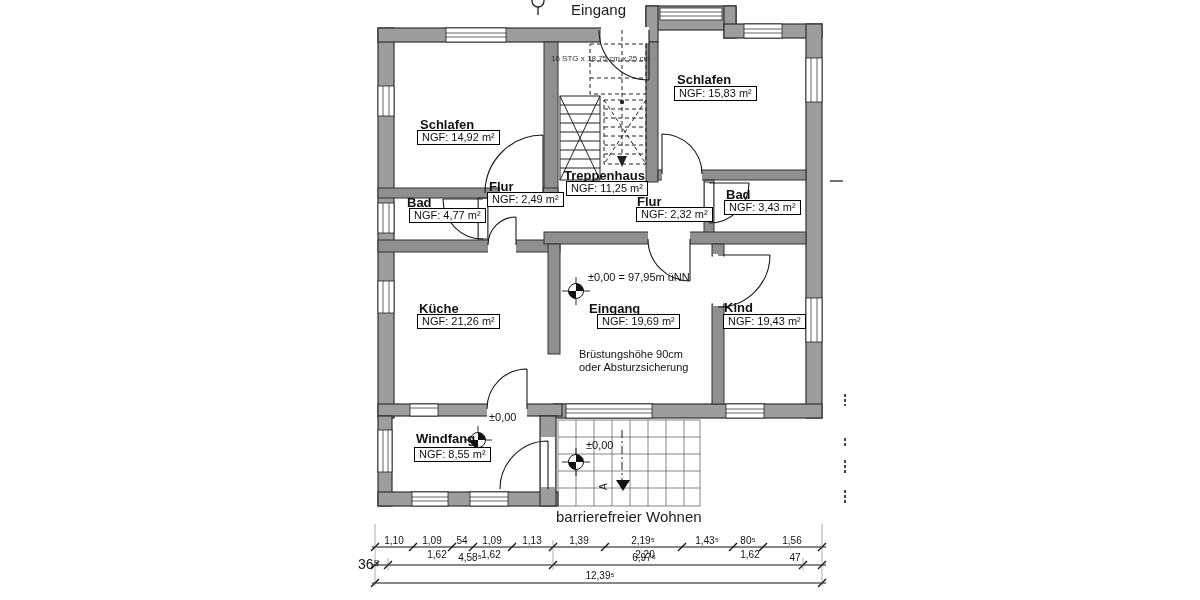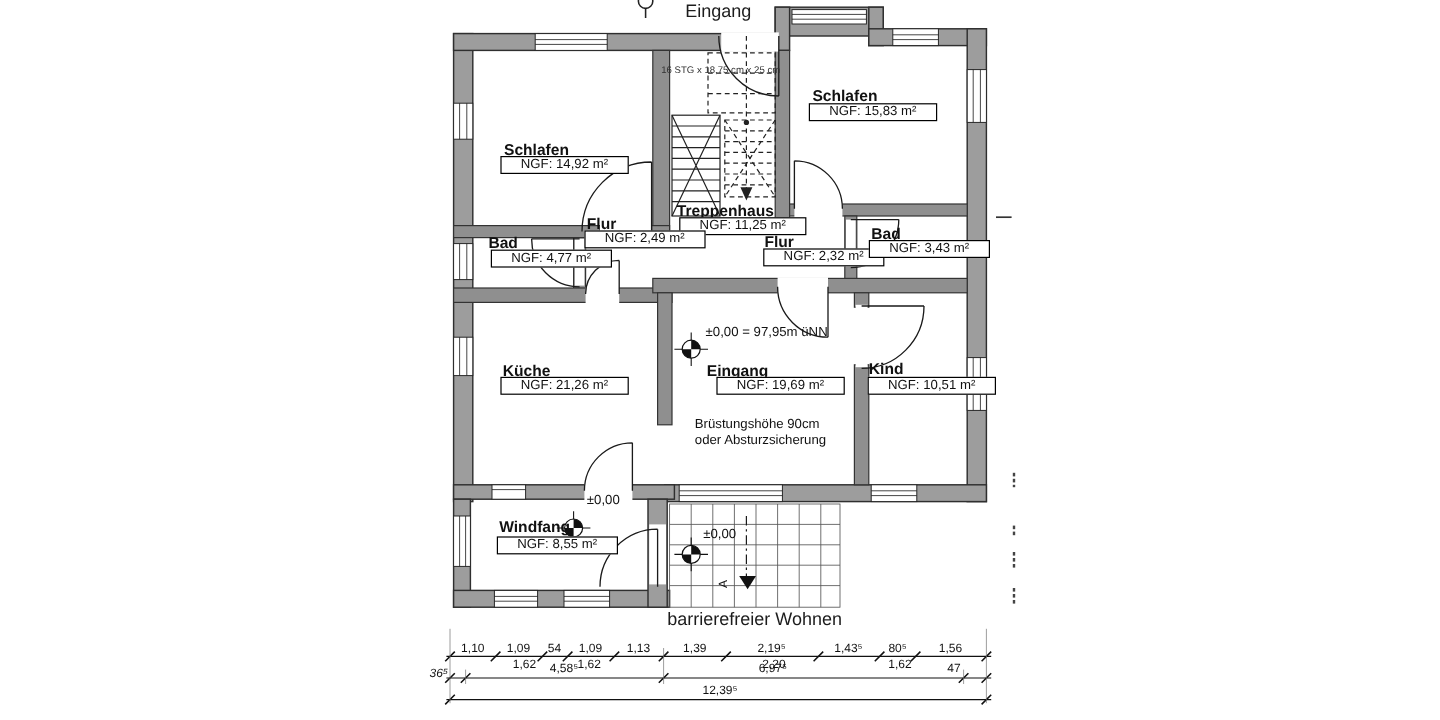--- a/index.html
+++ b/index.html
@@ -1,23 +1,23 @@
 <!DOCTYPE html>
 <html><head>
 <meta charset="utf-8">
 <style>
   html,body{margin:0;padding:0;background:#fff;}
   .canvas{position:relative;width:1200px;height:600px;background:#fff;overflow:hidden;
           font-family:"Liberation Sans",sans-serif;color:#111;}
   .plan-svg{position:absolute;left:0;top:0;}
   .lbl{position:absolute;white-space:nowrap;line-height:1.15;}
   .room-name{font-weight:bold;font-size:13px;}
-  .ngf{font-size:11px;border:1px solid #000;background:#fff;padding:0 16px;display:inline-block;}
+  .ngf{font-size:11px;border:1px solid #000;background:#fff;padding:0 4px;display:inline-block;}
   .dim{font-size:10px;transform:translateX(-50%);}
-  .dimL{font-size:10px;font-style:italic;}
+  .dimL{font-size:14px;}
   .big{font-size:15px;color:#1c1c1c;}
   .tiny{font-size:8px;color:#333;}
   .note{font-size:11px;}
   .rot{transform:rotate(-90deg);transform-origin:center center;font-size:10px;}
 </style>
 </head>
 <body>
 
 <div class="canvas">
 
@@ -219,21 +219,21 @@
   <div class="lbl room-name" style="left:726px;top:188px">Bad</div>
   <div class="lbl ngf" style="left:724px;top:200px">NGF: 3,43 m²</div>
 
   <div class="lbl room-name" style="left:419px;top:302px">Küche</div>
   <div class="lbl ngf" style="left:417px;top:314px">NGF: 21,26 m²</div>
 
   <div class="lbl room-name" style="left:589px;top:302px">Eingang</div>
   <div class="lbl ngf" style="left:597px;top:314px">NGF: 19,69 m²</div>
 
   <div class="lbl room-name" style="left:724px;top:301px">Kind</div>
-  <div class="lbl ngf" style="left:723px;top:314px">NGF: 10,51 m²</div>
+  <div class="lbl ngf" style="left:723px;top:314px">NGF: 19,43 m²</div>
 
   <div class="lbl room-name" style="left:416px;top:432px">Windfang</div>
   <div class="lbl ngf" style="left:414px;top:447px">NGF: 8,55 m²</div>
 
   <div class="lbl note" style="left:588px;top:271px">±0,00 = 97,95m üNN</div>
   <div class="lbl note" style="left:579px;top:348px">Brüstungshöhe 90cm</div>
   <div class="lbl note" style="left:579px;top:361px">oder Absturzsicherung</div>
   <div class="lbl note" style="left:489px;top:411px">±0,00</div>
   <div class="lbl note" style="left:586px;top:439px">±0,00</div>
   <div class="lbl rot" style="left:600px;top:481px">A</div>

